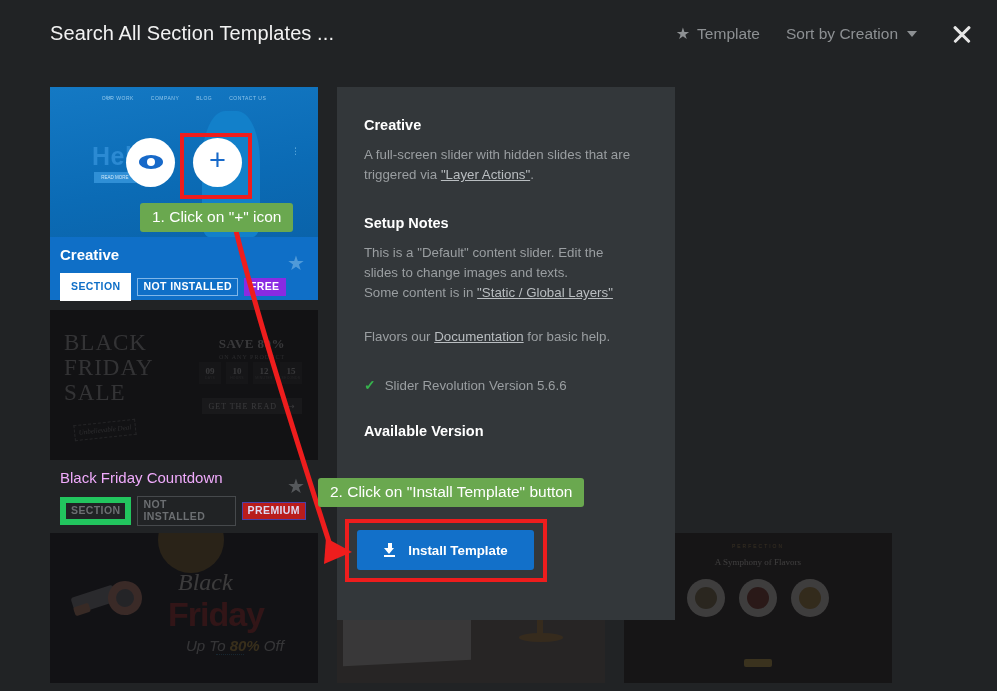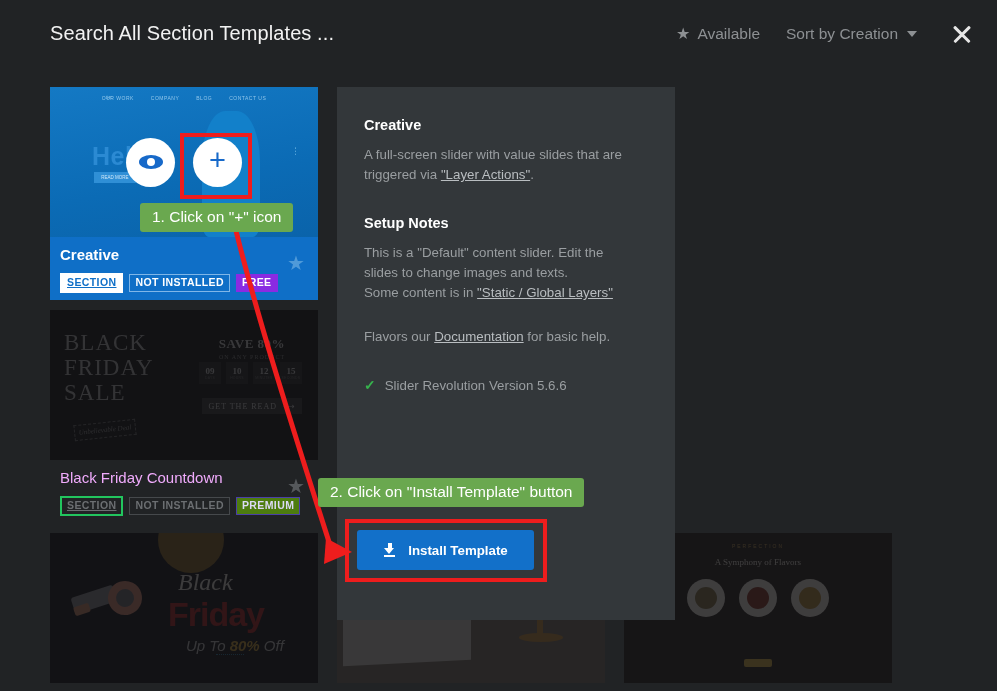--- a/index.html
+++ b/index.html
@@ -53,24 +53,24 @@
   .card-meta { position: relative; width: 268px; height: 63px; padding: 9px 12px 0 10px; }
   .card-title { font-size: 15px; color: #f0abfc; }
   .card-star {
     position: absolute; right: 13px; top: 14px; font-size: 20px; color: #55585b;
   }
   .badges { display: flex; gap: 6px; margin-top: 10px; align-items: center; }
   .badge {
     font-size: 10.5px; font-weight: bold; letter-spacing: .4px;
     padding: 2px 5px 2.5px; line-height: 1.1;
   }
-  .badge-section { border: 2px solid #22c55e; color: #6c6f72; text-decoration: underline; }
+  .badge-section { border: 6px solid #22c55e; color: #6c6f72; }
   .badge-notinst { border: 1px solid #46494c; color: #6c6f72; }
   .badge-free { background: #7a2fb0; color: #fff; border: 1px solid #7a2fb0; }
-  .badge-premium { background: #4d7c0f; color: #dcdaf5; border: 1px solid #4a3fa8; }
+  .badge-premium { background: #b91c1c; color: #dcdaf5; border: 1px solid #4a3fa8; }
 
   
   .card.selected .card-meta { background: #0f6fc7; }
   .card.selected .card-title { color: #ffffff; font-weight: bold; }
   .card.selected .card-star { color: #4f9ad9; }
   .card.selected .badge-section { background: #ffffff; color: #0f6fc7; border-color: #fff; }
   .card.selected .badge-notinst { border-color: #7fb6e8; color: #ffffff; background: transparent; }
   .card.selected .badge-free { background: #8a2be2; border-color: #8a2be2; color: #fff; }
 
   
@@ -331,21 +331,21 @@
 </head>
 <body>
 
 <div class="screen">
 
   <div class="header">
     <div class="header-title">Search All Section Templates ...</div>
     <div class="header-right">
       <div class="fav-btn">
         <span class="fav-star">★</span>
-        <span class="fav-label">Available</span>
+        <span class="fav-label">Template</span>
       </div>
       <div class="sort-btn">
         <span class="sort-label">Sort by Creation</span>
         <span class="caret"></span>
       </div>
       <div class="close-btn"></div>
     </div>
   </div>
 
   <div class="grid">
@@ -530,39 +530,40 @@
         <div class="btm"></div>
         <div class="dim"></div>
       </div>
     </div>
 
   </div>
 
   <div class="detail-panel">
     <div class="d-h">Creative</div>
     <div class="d-p">
-      <span>A full-screen slider with value slides that are triggered via </span><a href="#">"Layer Actions"</a><span>.</span>
+      <span>A full-screen slider with hidden slides that are triggered via </span><a href="#">"Layer Actions"</a><span>.</span>
     </div>
     <div class="d-gap-lg"></div>
     <div class="d-h">Setup Notes</div>
     <div class="d-p">
       <span>This is a "Default" content slider. Edit the</span><br>
       <span>slides to change images and texts.</span><br>
       <span>Some content is in </span><a href="#">"Static / Global Layers"</a>
     </div>
     <div class="d-gap-md"></div>
     <div class="d-p">
       <span>Flavors our </span><a href="#">Documentation</a><span> for basic help.</span>
     </div>
     <div class="d-gap-lg"></div>
     <div class="req-row">
       <span class="check">✓</span>
       <span class="req-text">Slider Revolution Version 5.6.6</span>
     </div>
     <div class="d-gap-lg"></div>
+    <div class="d-h">Available Version</div>
   </div>
 
   <div class="install-btn">
     <span class="dl-icon">
         <span class="dl-bar"></span>
       </span>
     <span class="install-label">Install Template</span>
   </div>
 
   <svg class="arrow-svg" viewBox="0 0 997 691">

